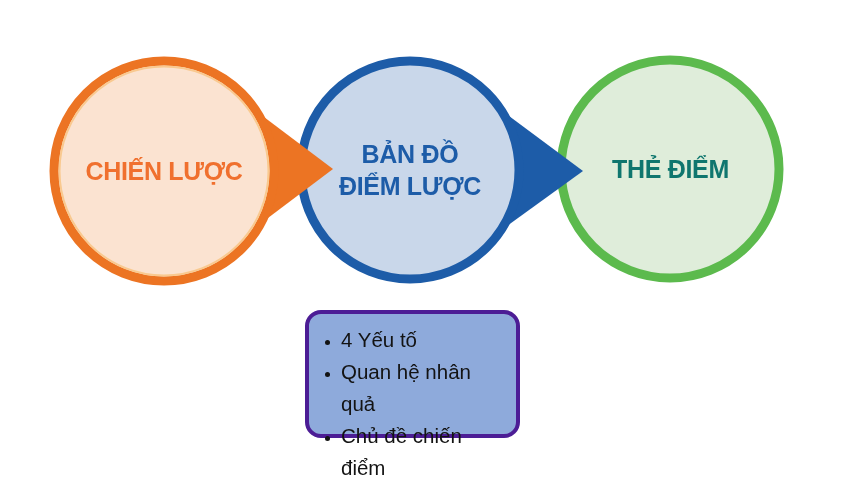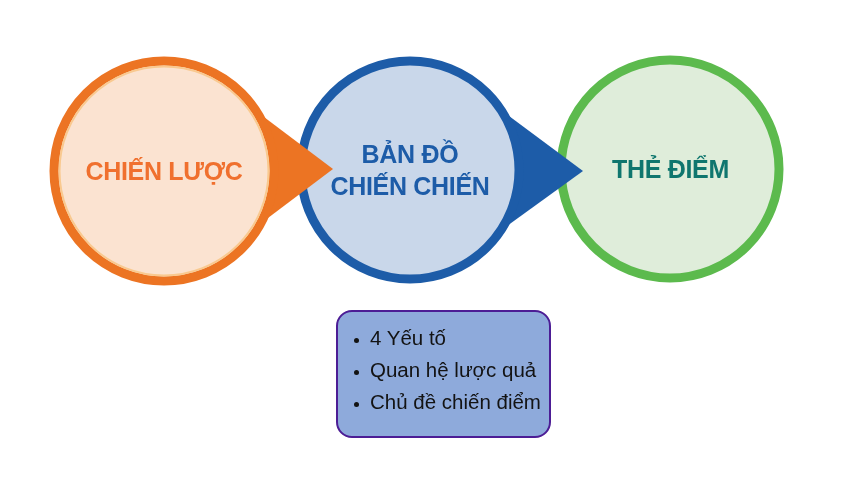--- a/index.html
+++ b/index.html
@@ -36,22 +36,21 @@
 
   
   .detail-box {
     position: absolute;
     border-radius: 16px;
     padding: 8px 8px 8px 10px;
   }
   .detail-box-strategy-map {
     left: 305px; top: 310px; width: 215px; height: 128px;
     background: #8EAADB;
-    border: 2px solid #4c1d95;
-    margin-left: 31px;
+    border: 4px solid #4c1d95;
   }
   .detail-box-scorecard {
     left: 550px; top: 312px; width: 220px; height: 125px;
     background: #8CC63F;
     border: 2px solid #A5D170;
   }
   .detail-box ul {
     list-style: disc;
     padding-left: 22px;
     margin-top: 2px;
@@ -78,26 +77,26 @@
 
     <polygon points="232,93 333,169 232,245" fill="#EC7423"></polygon>
 
     <circle cx="164" cy="171" r="110" fill="#FBE3D1" stroke="#EC7423" stroke-width="9"></circle>
     <circle cx="164" cy="171" r="104.5" fill="none" stroke="#F9C98F" stroke-width="2"></circle>
   </svg>
 
   <div class="circle-label label-strategy">CHIẾN LƯỢC</div>
 
   <div class="circle-label label-strategy-map">BẢN ĐỒ
-CHIẾN CHIẾN</div>
+ĐIỂM LƯỢC</div>
 
   <div class="circle-label label-scorecard">THẺ ĐIỂM</div>
 
   <div class="detail-box detail-box-strategy-map">
     <ul>
       <li>4 Yếu tố</li>
-      <li>Quan hệ lược quả</li>
+      <li>Quan hệ nhân quả</li>
       <li>Chủ đề chiến điểm</li>
     </ul>
   </div>
 
 
 </div>
 
 </body></html>

